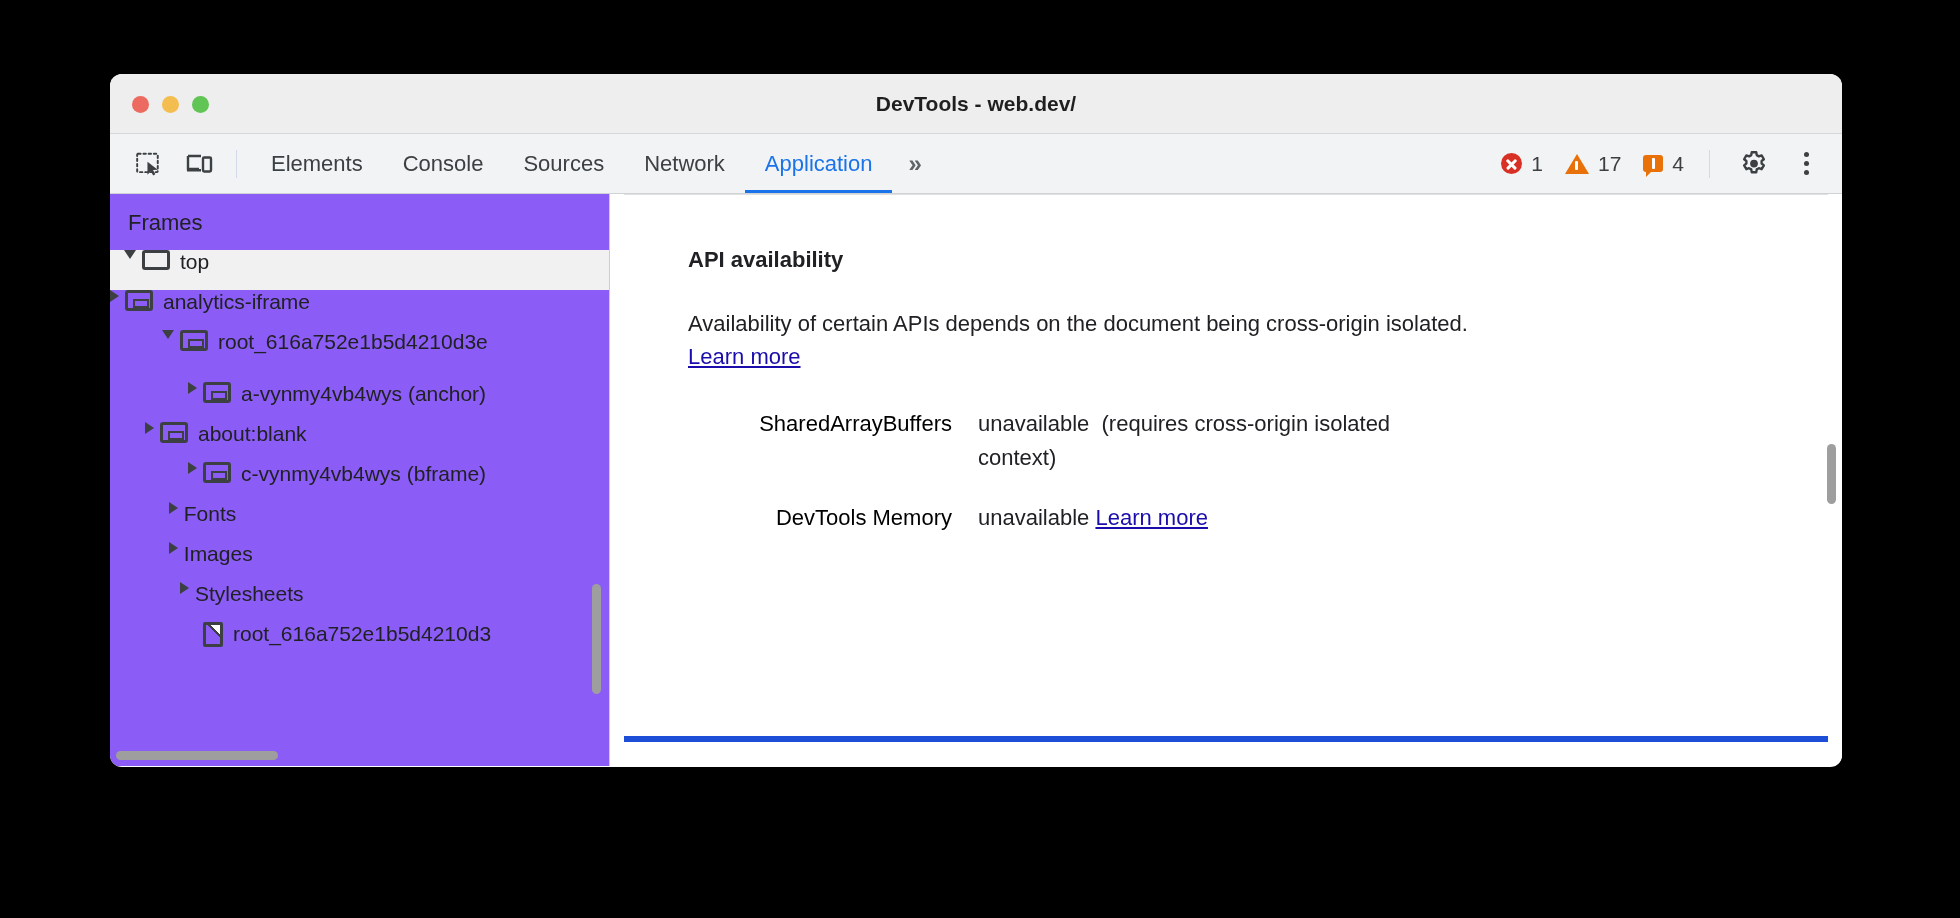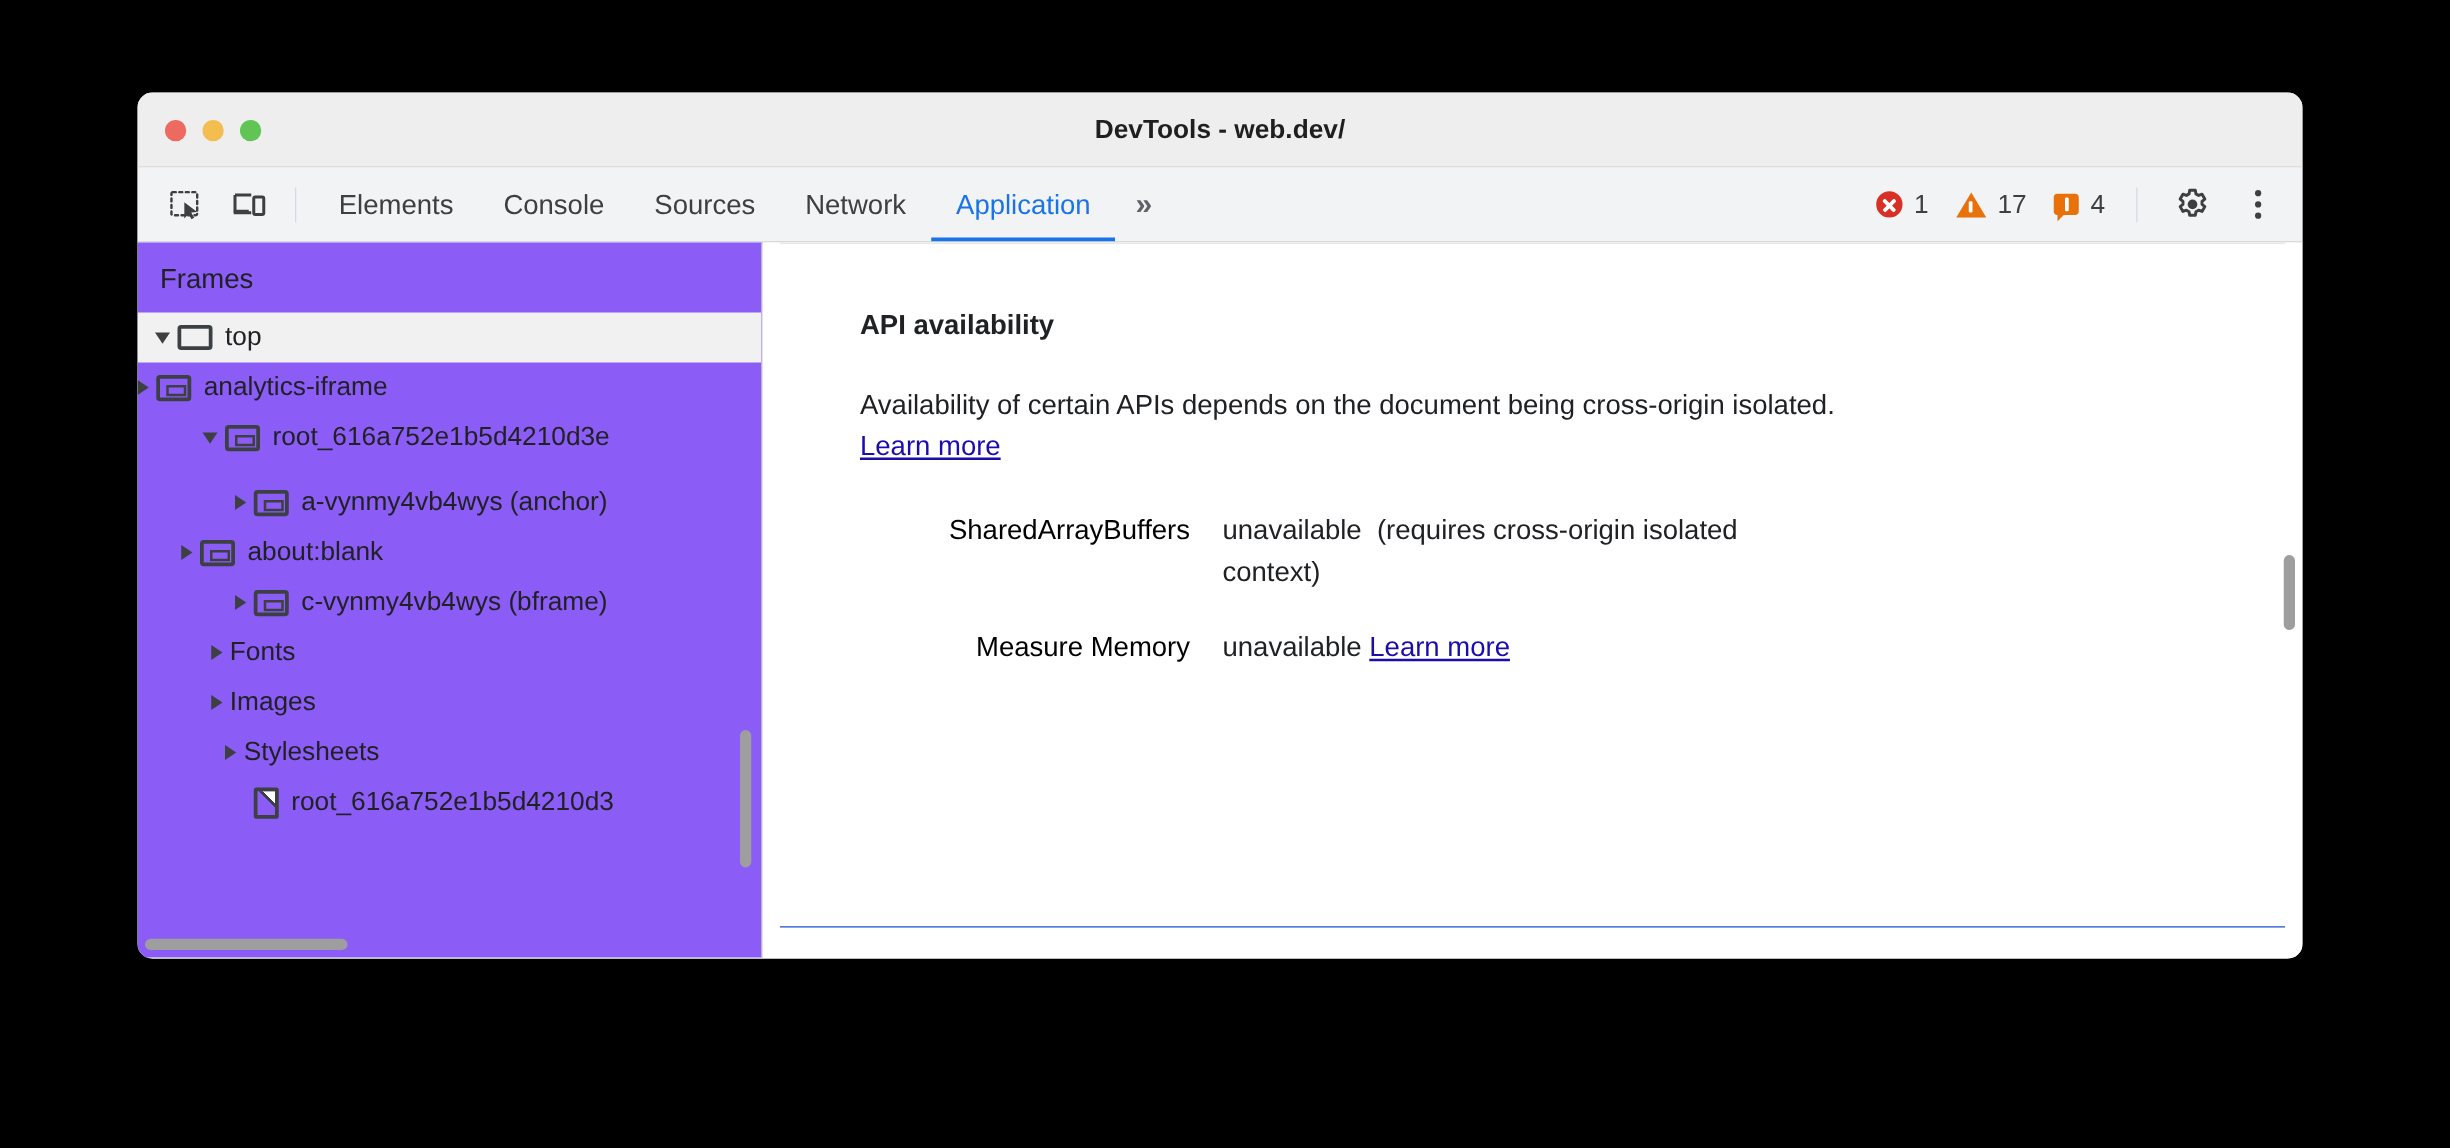--- a/index.html
+++ b/index.html
@@ -201,21 +201,20 @@
     overflow: hidden;
   }
   #sidebar-header {
     font-size: 22px;
     color: #202124;
     padding: 16px 0 14px 18px;
   }
   #tree { position: relative; }
   .tree-row {
     display: flex;
-    align-items: center;
     height: 40px;
     white-space: nowrap;
     cursor: pointer;
     font-size: 21px;
     color: #202124;
   }
   .tree-row.selected { background: #f1f1f1; }
   .arrow {
     width: 0; height: 0;
     flex: 0 0 auto;
@@ -288,21 +287,21 @@
     position: relative;
     flex: 1;
     background: #ffffff;
     overflow: hidden;
   }
   #main-inner {
     position: absolute;
     left: 14px; right: 14px;
     top: 0; bottom: 24px;
     border-top: 1px solid #e0e0e0;
-    border-bottom: 1px solid #1d4ed8;
+    border-bottom: 6px solid #1d4ed8;
     padding: 52px 0 0 64px;
   }
   #api-heading {
     font-size: 22px;
     font-weight: bold;
     color: #202124;
   }
   #api-desc {
     margin-top: 34px;
     font-size: 22px;
@@ -478,21 +477,21 @@
         <div id="api-heading">API availability</div>
         <div id="api-desc">
           <span>Availability of certain APIs depends on the document being cross-origin isolated. </span><a class="link">Learn more</a>
         </div>
         <div id="api-rows">
             <div class="api-row">
               <div class="api-key">SharedArrayBuffers</div>
               <div class="api-val"><span>unavailable</span>&nbsp;&nbsp;<span class="api-note">(requires cross-origin isolated context)</span></div>
             </div>
             <div class="api-row">
-              <div class="api-key">Measure Memory</div>
+              <div class="api-key">DevTools Memory</div>
               <div class="api-val"><span>unavailable</span>&nbsp;<a class="link">Learn more</a></div>
             </div>
           </div>
       </div>
       <div id="main-vscroll"></div>
     </div>
 
   </div>
 </div>
 

